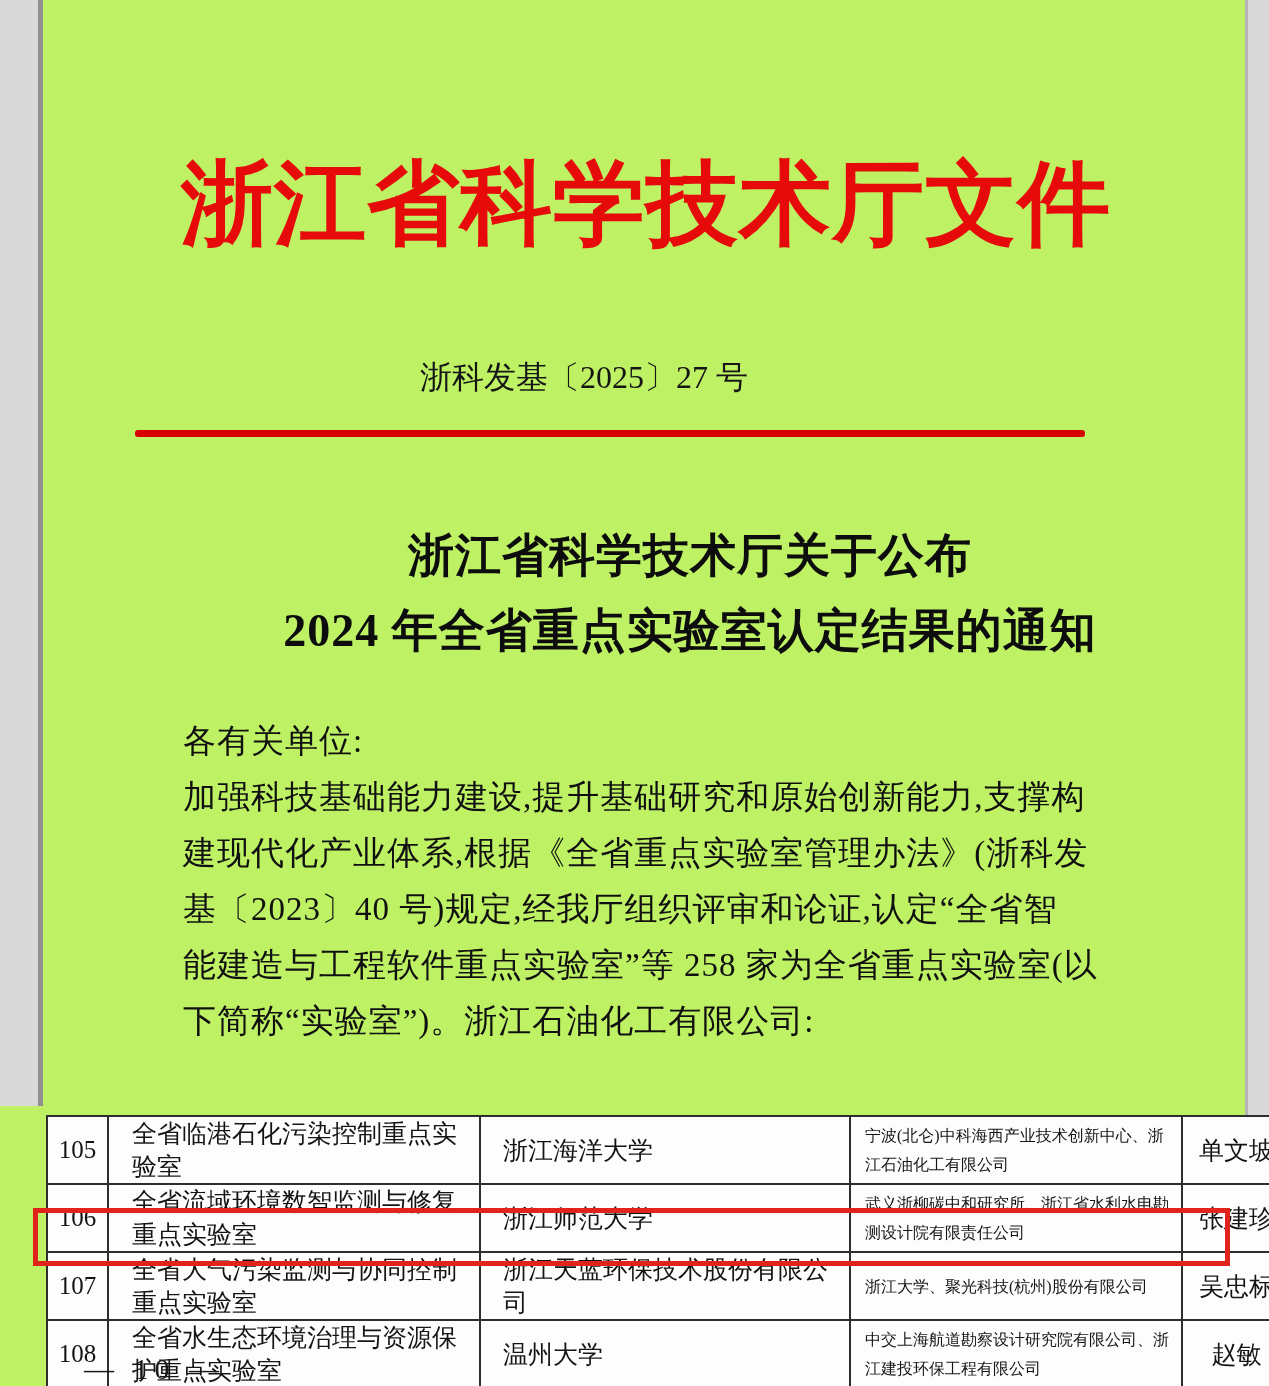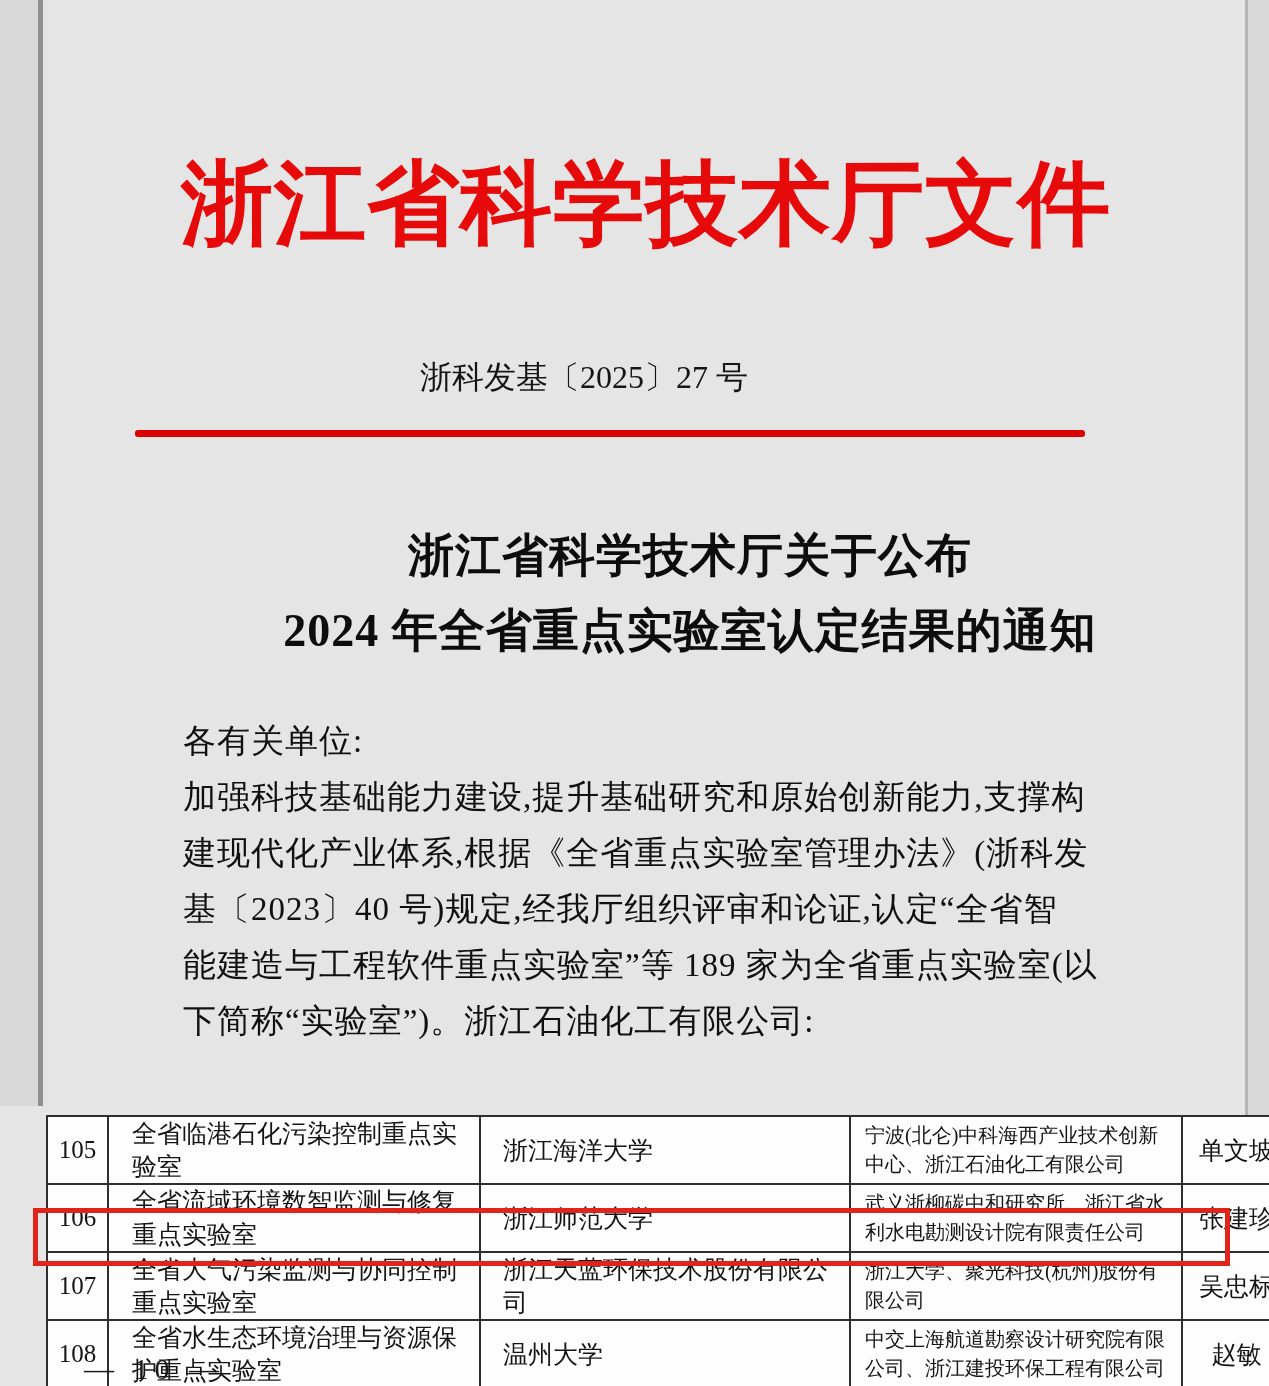--- a/index.html
+++ b/index.html
@@ -1,19 +1,19 @@
 <!DOCTYPE html>
 <html><head>
 <meta charset="utf-8">
 <style>
   html,body{margin:0;padding:0;background:#ffffff;}
   .stage{
     position:relative;
     width:1269px;height:1386px;
-    background:#e5e5e5;
+    background:#bef264;
     overflow:hidden;
     font-family:"Liberation Serif","DejaVu Serif",serif;
     color:#111;
   }
   
   .gutter-left{
     position:absolute;left:0;top:0;width:38px;height:1106px;
     background:#d9d9d9;border-right:5px solid #909090;
   }
   .gutter-right{
@@ -61,21 +61,21 @@
   .lab-table td{
     border:2px solid #2e2e2e;
     height:49px;padding:0;vertical-align:middle;
     overflow:hidden;
   }
   .lab-table td.c-no{width:59px;text-align:center;}
   .lab-table td.c-lab{width:347px;padding-left:23px;margin-top:30px;}
   .lab-table td.c-host{width:346px;padding-left:22px;margin-left:8px;}
   .lab-table td.c-partner{
     width:310px;padding:2px 6px 2px 14px;
-    font-size:20px;line-height:29px;white-space:normal;
+    font-size:16px;line-height:29px;white-space:normal;
   }
   .lab-table td.c-dir{width:107px;text-align:center;}
   
   .highlight-box{
     position:absolute;left:33px;top:1208px;width:1197px;height:58px;
     border:5px solid #e0241c;box-sizing:border-box;
     pointer-events:none;background:transparent;
   }
   
   .page-footer{
@@ -100,21 +100,21 @@
   <div class="notice-title">
     <div>浙江省科学技术厅关于公布</div>
     <div>2024 年全省重点实验室认定结果的通知</div>
   </div>
 
   <div class="body-block">
     <div class="body-line">各有关单位:</div>
     <div class="body-line">加强科技基础能力建设,提升基础研究和原始创新能力,支撑构</div>
     <div class="body-line">建现代化产业体系,根据《全省重点实验室管理办法》(浙科发</div>
     <div class="body-line">基〔2023〕40 号)规定,经我厅组织评审和论证,认定“全省智</div>
-    <div class="body-line">能建造与工程软件重点实验室”等 189 家为全省重点实验室(以</div>
+    <div class="body-line">能建造与工程软件重点实验室”等 258 家为全省重点实验室(以</div>
     <div class="body-line">下简称“实验室”)。浙江石油化工有限公司:</div>
   </div>
 
   <table class="lab-table">
     <tbody>
       <tr>
         <td class="c-no">105</td>
         <td class="c-lab">全省临港石化污染控制重点实验室</td>
         <td class="c-host">浙江海洋大学</td>
         <td class="c-partner">宁波(北仑)中科海西产业技术创新中心、浙江石油化工有限公司</td>

